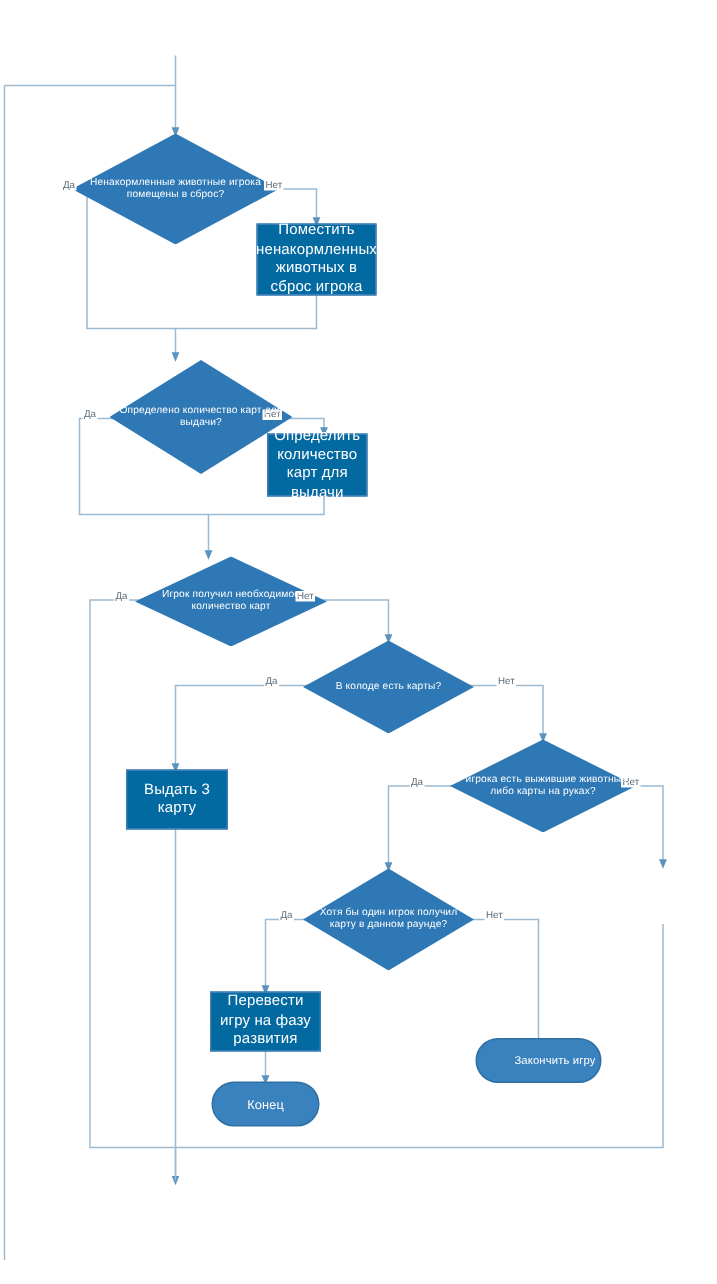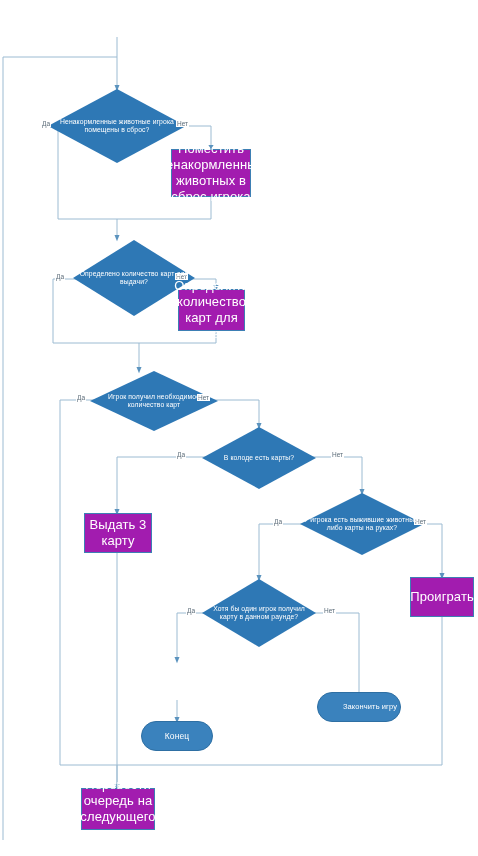--- a/index.html
+++ b/index.html
@@ -27,23 +27,23 @@
     letter-spacing:.1px;
   }
   .node span{display:block;padding:0 3px;}
   .terminator{
     background:#3A82BD;
     border:1px solid #2E6FA3;
     border-radius:999px;
     font-size:8.5px;
   }
   .process{
-    background:#a21caf;
+    background:#0369a1;
     border:1px solid #3D7FB4;
-    font-size:13px;
+    font-size:10px;
   }
   .decision{
     background:transparent;
     border:none;
     font-size:6.8px;
   }
   .decision .dshape{
     position:absolute;
     left:0;top:0;right:0;bottom:0;
     background:#2E78B5;
@@ -164,30 +164,27 @@
   <div class="edgelabel" style="left:273px;top:518px;">Да</div>
   <div class="edgelabel" style="left:414px;top:518px;">Нет</div>
 
   <div class="node decision" style="left:202px;top:579px;width:114px;height:68px;">
     <div class="dshape"></div>
     <span>Хотя бы один игрок получил карту в данном раунде?</span>
   </div>
   <div class="edgelabel" style="left:186px;top:607px;">Да</div>
   <div class="edgelabel" style="left:323px;top:607px;">Нет</div>
 
-  <div class="node process" style="left:410px;top:577px;width:64px;height:40px;">
-    <span>Проиграть</span>
+
+  <div class="node process" style="left:140px;top:661px;width:74px;height:40px;">
+    <span>Перевести игру на фазу развития</span>
   </div>
-
 
   <div class="node terminator" style="left:141px;top:721px;width:72px;height:30px;text-align:right;">
     <span>Конец</span>
   </div>
 
   <div class="node terminator" style="left:317px;top:692px;width:84px;height:30px;font-size:7.5px;justify-content:flex-end;">
     <span>Закончить игру</span>
   </div>
 
-  <div class="node process" style="left:81px;top:788px;width:74px;height:42px;">
-    <span>Перевести очередь на следующего игрока</span>
-  </div>
 
 </div>
 
 </body></html>

